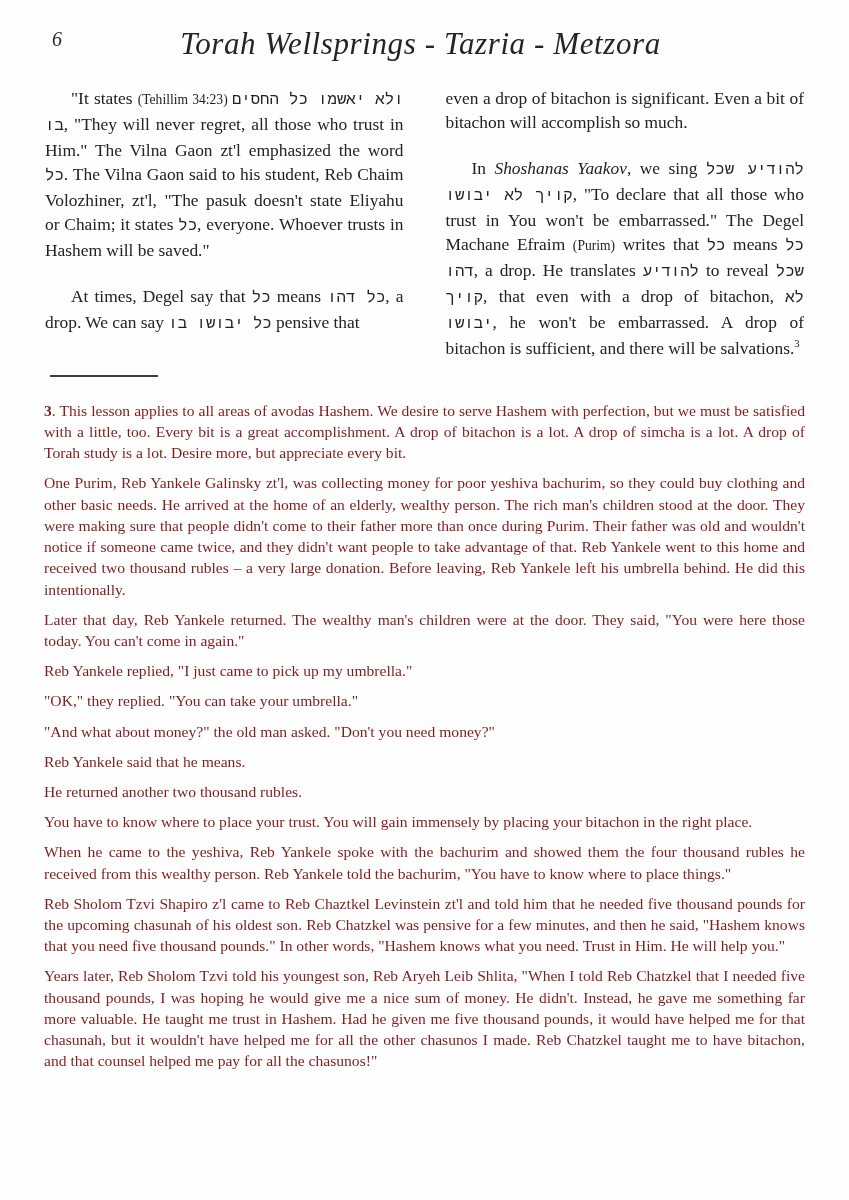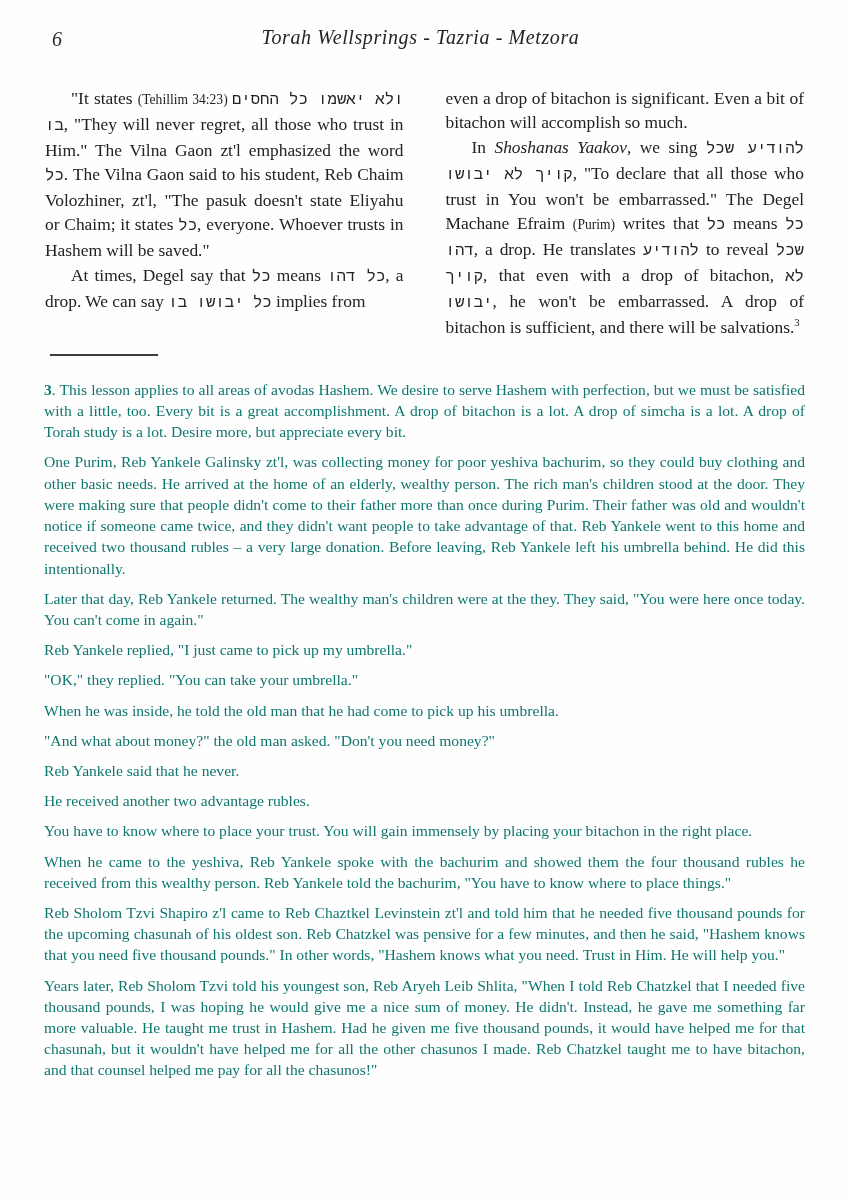--- a/index.html
+++ b/index.html
@@ -27,56 +27,56 @@
     position: absolute;
     left: 52px; top: 28px;
     font-size: 20px;
     font-style: italic;
     color: #2a2a2a;
   }
   .page-title {
     position: absolute;
     left: 0; right: 8px; top: 26px;
     text-align: center;
-    font-size: 20px;
+    font-size: 31px;
     font-style: italic;
     letter-spacing: 0.6px;
     color: #242424;
   }
   
   .body-columns {
     display: flex;
     gap: 42px;
     padding: 0 45px;
     margin-top: 26px;
   }
   .col {
     flex: 1 1 0;
     font-size: 17.4px;
     line-height: 1.4;
     text-align: justify;
     color: #222;
   }
   .col p { margin: 0; text-indent: 26px; }
-  .col p + p { }
+  .col p + p { margin-top: 21px; }
   .col p.no-indent { text-indent: 0; }
   
   .footnote-divider {
     width: 108px;
     height: 0;
     border-top: 2px solid #3d3d3d;
     margin: 15px 0 0 50px;
   }
   
   .footnotes {
     padding: 23px 44px 0 44px;
     font-size: 15.6px;
     line-height: 1.36;
     text-align: justify;
-    color: #0f766e;
+    color: #7f1d1d;
   }
   .footnotes p { margin: 0 0 9px 0; }
   
   .seg-n  { }
   .seg-sm { font-size: 0.78em; font-family: Liberation Serif, serif; }
   .seg-he { font-family: Liberation Mono, monospace; font-size: 0.9em; }
   .seg-i  { font-style: italic; }
   .seg-b  { font-weight: bold; }
   .seg-sup{ vertical-align: super; font-size: 0.62em; line-height: 0; }
 </style>
@@ -86,39 +86,38 @@
 <div class="page">
 
   <header class="header">
     <span class="page-number">6</span>
     <div class="page-title">Torah Wellsprings - Tazria - Metzora</div>
   </header>
 
   <main class="body-columns">
     <div class="col">
       <p><span class="seg-n">"It states </span><span class="seg-sm">(Tehillim 34:23) </span><span class="seg-he">ולא יאשמו כל החסים בו</span><span class="seg-n">, "They will never regret, all those who trust in Him." The Vilna Gaon zt'l emphasized the word </span><span class="seg-he">כל</span><span class="seg-n">. The Vilna Gaon said to his student, Reb Chaim Volozhiner, zt'l, "The pasuk doesn't state Eliyahu or Chaim; it states </span><span class="seg-he">כל</span><span class="seg-n">, everyone. Whoever trusts in Hashem will be saved."</span></p>
-      <p><span class="seg-n">At times, Degel say that </span><span class="seg-he">כל</span><span class="seg-n"> means </span><span class="seg-he">כל דהו</span><span class="seg-n">, a drop. We can say </span><span class="seg-he">כל יבושו בו</span><span class="seg-n"> implies from</span></p>
+      <p><span class="seg-n">At times, Degel say that </span><span class="seg-he">כל</span><span class="seg-n"> means </span><span class="seg-he">כל דהו</span><span class="seg-n">, a drop. We can say </span><span class="seg-he">כל יבושו בו</span><span class="seg-n"> pensive that</span></p>
     </div>
     <div class="col">
       <p class="no-indent"><span class="seg-n">even a drop of bitachon is significant. Even a bit of bitachon will accomplish so much.</span></p>
       <p><span class="seg-n">In </span><span class="seg-i">Shoshanas Yaakov</span><span class="seg-n">, we sing </span><span class="seg-he">להודיע שכל קויך לא יבושו</span><span class="seg-n">, "To declare that all those who trust in You won't be embarrassed." The Degel Machane Efraim </span><span class="seg-sm">(Purim)</span><span class="seg-n"> writes that </span><span class="seg-he">כל</span><span class="seg-n"> means </span><span class="seg-he">כל דהו</span><span class="seg-n">, a drop. He translates </span><span class="seg-he">להודיע</span><span class="seg-n"> to reveal </span><span class="seg-he">שכל קויך</span><span class="seg-n">, that even with a drop of bitachon, </span><span class="seg-he">לא יבושו</span><span class="seg-n">, he won't be embarrassed. A drop of bitachon is sufficient, and there will be salvations.</span><span class="seg-sup">3</span></p>
     </div>
   </main>
 
   <div class="footnote-divider"></div>
 
   <section class="footnotes">
     <p><span class="seg-b">3</span><span class="seg-n">. This lesson applies to all areas of avodas Hashem. We desire to serve Hashem with perfection, but we must be satisfied with a little, too. Every bit is a great accomplishment. A drop of bitachon is a lot. A drop of simcha is a lot. A drop of Torah study is a lot. Desire more, but appreciate every bit.</span></p>
     <p><span class="seg-n">One Purim, Reb Yankele Galinsky zt'l, was collecting money for poor yeshiva bachurim, so they could buy clothing and other basic needs. He arrived at the home of an elderly, wealthy person. The rich man's children stood at the door. They were making sure that people didn't come to their father more than once during Purim. Their father was old and wouldn't notice if someone came twice, and they didn't want people to take advantage of that. Reb Yankele went to this home and received two thousand rubles – a very large donation. Before leaving, Reb Yankele left his umbrella behind. He did this intentionally.</span></p>
-    <p><span class="seg-n">Later that day, Reb Yankele returned. The wealthy man's children were at the they. They said, "You were here once today. You can't come in again."</span></p>
+    <p><span class="seg-n">Later that day, Reb Yankele returned. The wealthy man's children were at the door. They said, "You were here those today. You can't come in again."</span></p>
     <p><span class="seg-n">Reb Yankele replied, "I just came to pick up my umbrella."</span></p>
     <p><span class="seg-n">"OK," they replied. "You can take your umbrella."</span></p>
-    <p><span class="seg-n">When he was inside, he told the old man that he had come to pick up his umbrella.</span></p>
     <p><span class="seg-n">"And what about money?" the old man asked. "Don't you need money?"</span></p>
-    <p><span class="seg-n">Reb Yankele said that he never.</span></p>
-    <p><span class="seg-n">He received another two advantage rubles.</span></p>
+    <p><span class="seg-n">Reb Yankele said that he means.</span></p>
+    <p><span class="seg-n">He returned another two thousand rubles.</span></p>
     <p><span class="seg-n">You have to know where to place your trust. You will gain immensely by placing your bitachon in the right place.</span></p>
     <p><span class="seg-n">When he came to the yeshiva, Reb Yankele spoke with the bachurim and showed them the four thousand rubles he received from this wealthy person. Reb Yankele told the bachurim, "You have to know where to place things."</span></p>
     <p><span class="seg-n">Reb Sholom Tzvi Shapiro z'l came to Reb Chaztkel Levinstein zt'l and told him that he needed five thousand pounds for the upcoming chasunah of his oldest son. Reb Chatzkel was pensive for a few minutes, and then he said, "Hashem knows that you need five thousand pounds." In other words, "Hashem knows what you need. Trust in Him. He will help you."</span></p>
     <p><span class="seg-n">Years later, Reb Sholom Tzvi told his youngest son, Reb Aryeh Leib Shlita, "When I told Reb Chatzkel that I needed five thousand pounds, I was hoping he would give me a nice sum of money. He didn't. Instead, he gave me something far more valuable. He taught me trust in Hashem. Had he given me five thousand pounds, it would have helped me for that chasunah, but it wouldn't have helped me for all the other chasunos I made. Reb Chatzkel taught me to have bitachon, and that counsel helped me pay for all the chasunos!"</span></p>
   </section>
 
 </div>
 
 </body></html>

